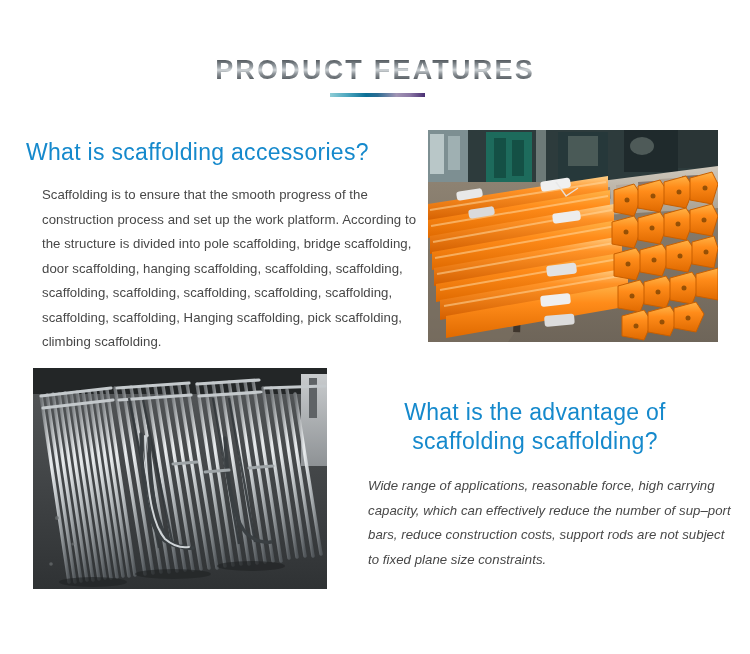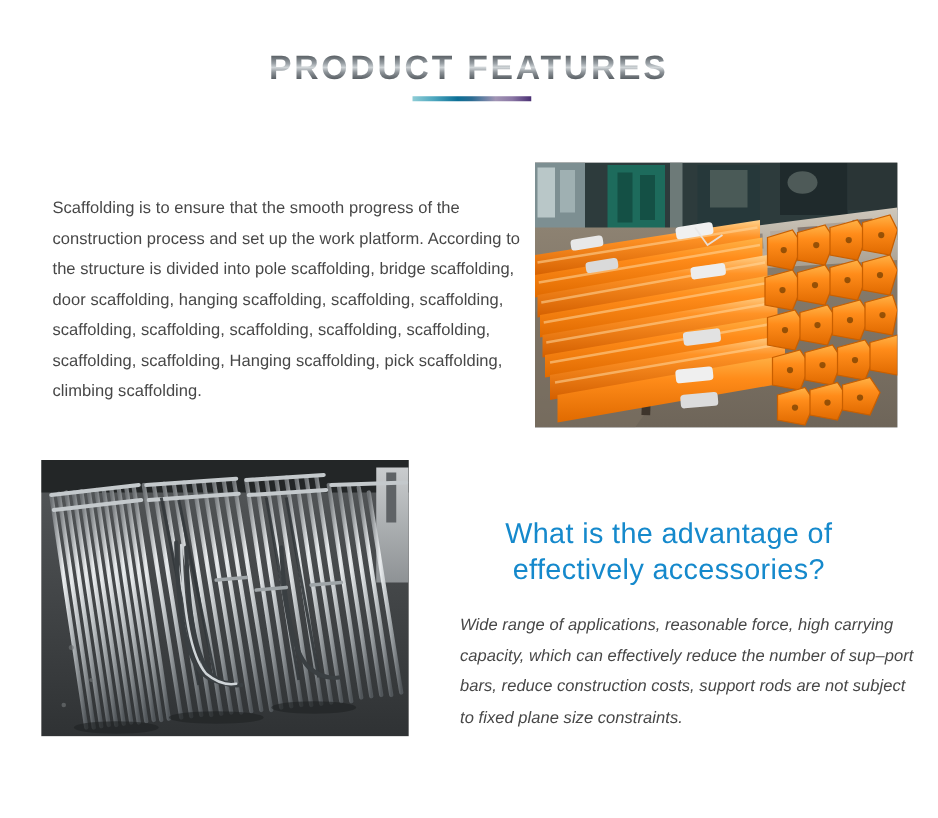--- a/index.html
+++ b/index.html
@@ -9,21 +9,21 @@
     width: 750px;
     height: 654px;
     background: #ffffff;
     font-family: "Liberation Sans", sans-serif;
     overflow: hidden;
     position: relative;
   }
   .page { position: relative; width: 750px; height: 654px; }
 
   
-  .banner { position: absolute; left: 0; top: 0; width: 676px; height: 110px; }
+  .banner { position: absolute; left: 0; top: 16px; width: 676px; height: 110px; }
   .banner-title {
     position: absolute; left: 0; top: 38px; width: 750px;
     text-align: center;
     font-size: 27px;
     font-weight: bold;
     letter-spacing: 2.2px;
     line-height: 32px;
     background: linear-gradient(to bottom,
         #2e3338 0%, #4b5156 16%, #9aa1a6 40%,
         #cfd4d7 50%, #8d9398 62%, #565c61 80%, #20242a 100%);
@@ -35,21 +35,21 @@
   .banner-underline {
     position: absolute; left: 330px; top: 77px;
     width: 95px; height: 4px;
     background: linear-gradient(to right,
         #8fcdd6 0%, #4da7bf 18%, #0b6f96 38%,
         #2b6c93 50%, #a194b4 70%, #8b77a5 84%, #4a2f73 100%);
   }
 
   
   .sec1-text { position: absolute; left: 26px; top: 138px; width: 386px; }
-  .sec2-text { position: absolute; left: 352px; top: 412px; width: 366px; }
+  .sec2-text { position: absolute; left: 352px; top: 398px; width: 366px; }
 
   .head-blue {
     color: #1589cc;
     font-size: 23px;
     font-weight: normal;
     line-height: 29px;
     margin: 0;
     letter-spacing: 0.3px;
   }
   .head-blue.center { text-align: center; }
@@ -74,20 +74,21 @@
 <body>
 
 <div class="page">
 
   <div class="banner">
     <div class="banner-title">PRODUCT FEATURES</div>
     <div class="banner-underline"></div>
   </div>
 
   <div class="sec1-text">
+    <h2 class="head-blue">What is scaffolding accessories?</h2>
     <p class="body-copy">Scaffolding is to ensure that the smooth progress of the construction process and set up the work platform. According to the structure is divided into pole scaffolding, bridge scaffolding, door scaffolding, hanging scaffolding, scaffolding, scaffolding, scaffolding, scaffolding, scaffolding, scaffolding, scaffolding, scaffolding, scaffolding, Hanging scaffolding, pick scaffolding, climbing scaffolding.</p>
   </div>
 
   <div class="photo" id="photo-props">
     <svg viewBox="0 0 290 212" preserveAspectRatio="none" aria-hidden="true">
       <defs>
         <linearGradient id="gOrange" x1="0" y1="0" x2="0" y2="1">
           <stop offset="0" stop-color="#ffb347"></stop>
           <stop offset="0.35" stop-color="#ff8c1a"></stop>
           <stop offset="1" stop-color="#e06a00"></stop>
@@ -329,17 +330,17 @@
 
       <g fill="#6b6f71" opacity="0.7">
         <circle cx="24" cy="150" r="2"></circle>
         <circle cx="40" cy="176" r="1.6"></circle>
         <circle cx="18" cy="196" r="1.8"></circle>
       </g>
     </svg>
   </div>
 
   <div class="sec2-text">
-    <h2 class="head-blue center"><span>What is the advantage of</span><br><span>effectively accessories?</span></h2>
+    <h2 class="head-blue center"><span>What is the advantage of</span><br><span>scaffolding scaffolding?</span></h2>
     <p class="body-copy">Wide range of applications, reasonable force, high carrying capacity, which can effectively reduce the number of sup–port bars, reduce construction costs, support rods are not subject to fixed plane size constraints.</p>
   </div>
 
 </div>
 
 </body></html>

